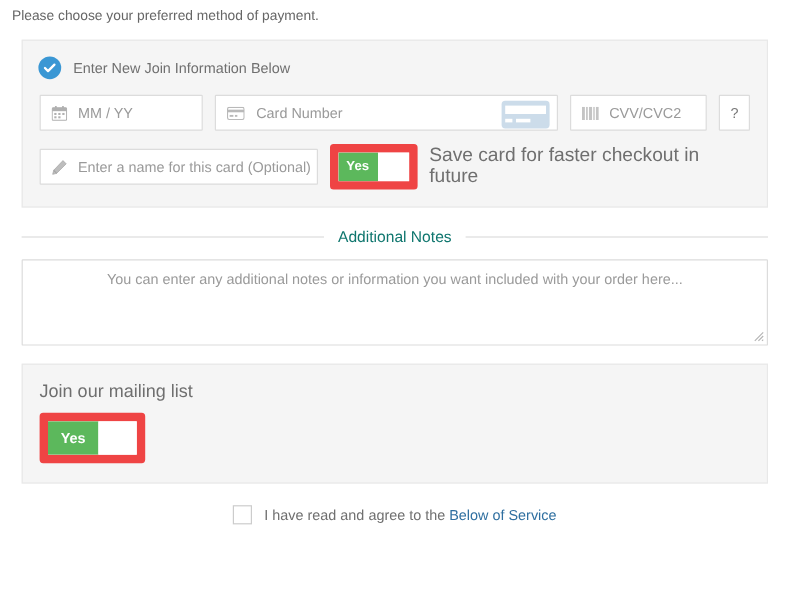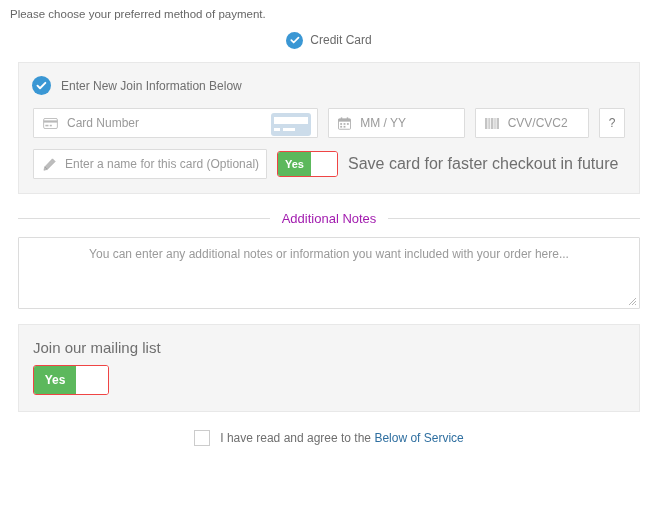--- a/index.html
+++ b/index.html
@@ -155,21 +155,21 @@
   .cc-graphic .bar2 {
     position: absolute;
     left: 12px; top: 15px;
     width: 12px; height: 3px;
     background: #ffffff;
   }
 
   
   .toggle {
     display: inline-flex;
-    border: 1px solid #ef4444;
+    border: 7px solid #ef4444;
     background: #ffffff;
     border-radius: 3px;
     overflow: hidden;
     cursor: pointer;
     flex: 0 0 auto;
   }
   .toggle .on {
     background: #5cb85c;
     color: #ffffff;
     font-weight: bold;
@@ -197,21 +197,21 @@
     gap: 12px;
     margin: 17px 18px 0 18px;
   }
   .divider-head .line {
     flex: 1 1 auto;
     height: 1px;
     background: #dddddd;
   }
   .divider-head .txt {
     font-size: 13px;
-    color: #a21caf;
+    color: #0f766e;
     white-space: nowrap;
   }
 
   
   .notes-box {
     position: relative;
     margin: 11px 18px 0 18px;
     height: 72px;
     background: #ffffff;
     border: 1px solid #dcdcdc;
@@ -282,78 +282,68 @@
 
   .icon { display: block; flex: 0 0 auto; }
 </style>
 </head>
 <body>
 
 <div class="page">
 
   <div class="intro">Please choose your preferred method of payment.</div>
 
-  <div class="method-row">
-    <div class="method-option">
-      <span class="check-circle">
-        <svg class="icon" width="10" height="10" viewBox="0 0 12 12" aria-hidden="true">
-          <path d="M1.6 6.2 L4.4 9 L10.2 3.1" fill="none" stroke="#ffffff" stroke-width="2.1" stroke-linecap="round" stroke-linejoin="round"></path>
-        </svg>
-      </span>
-      <span class="method-label">Credit Card</span>
-    </div>
-  </div>
 
   <div class="card-panel">
 
     <div class="panel-head">
       <span class="check-circle">
         <svg class="icon" width="11" height="11" viewBox="0 0 12 12" aria-hidden="true">
           <path d="M1.6 6.2 L4.4 9 L10.2 3.1" fill="none" stroke="#ffffff" stroke-width="2.1" stroke-linecap="round" stroke-linejoin="round"></path>
         </svg>
       </span>
       <span class="panel-head-label">Enter New Join Information Below</span>
     </div>
 
     <div class="field-row">
+
+      <div class="input-box fld-exp">
+        <span>
+          <svg class="icon" width="13" height="13" viewBox="0 0 14 14" aria-hidden="true">
+            <rect x="0.5" y="2" width="13" height="11.2" rx="1" fill="none" stroke="#b0b0b0"></rect>
+            <rect x="0.5" y="2" width="13" height="3" fill="#b0b0b0"></rect>
+            <rect x="3" y="0.4" width="1.6" height="3" fill="#b0b0b0"></rect>
+            <rect x="9.4" y="0.4" width="1.6" height="3" fill="#b0b0b0"></rect>
+            <rect x="2.4" y="6.6" width="2" height="1.8" fill="#b0b0b0"></rect>
+            <rect x="6" y="6.6" width="2" height="1.8" fill="#b0b0b0"></rect>
+            <rect x="9.6" y="6.6" width="2" height="1.8" fill="#b0b0b0"></rect>
+            <rect x="2.4" y="9.6" width="2" height="1.8" fill="#b0b0b0"></rect>
+            <rect x="6" y="9.6" width="2" height="1.8" fill="#b0b0b0"></rect>
+          </svg>
+        </span>
+        <span class="ph">MM / YY</span>
+      </div>
 
       <div class="input-box fld-cardnum">
         <span>
           <svg class="icon" width="15" height="11" viewBox="0 0 16 12" aria-hidden="true">
             <rect x="0.5" y="0.5" width="15" height="11" rx="1.5" fill="none" stroke="#b9b9b9"></rect>
             <rect x="0.5" y="2.6" width="15" height="2.4" fill="#b9b9b9"></rect>
             <rect x="2.4" y="7.4" width="3.4" height="1.7" fill="#b9b9b9"></rect>
             <rect x="7.2" y="7.4" width="2.2" height="1.7" fill="#b9b9b9"></rect>
           </svg>
         </span>
         <span class="ph">Card Number</span>
         <span class="cc-graphic">
           <span class="stripe"></span>
             <span class="bar1"></span>
             <span class="bar2"></span>
         </span>
       </div>
 
-      <div class="input-box fld-exp">
-        <span>
-          <svg class="icon" width="13" height="13" viewBox="0 0 14 14" aria-hidden="true">
-            <rect x="0.5" y="2" width="13" height="11.2" rx="1" fill="none" stroke="#b0b0b0"></rect>
-            <rect x="0.5" y="2" width="13" height="3" fill="#b0b0b0"></rect>
-            <rect x="3" y="0.4" width="1.6" height="3" fill="#b0b0b0"></rect>
-            <rect x="9.4" y="0.4" width="1.6" height="3" fill="#b0b0b0"></rect>
-            <rect x="2.4" y="6.6" width="2" height="1.8" fill="#b0b0b0"></rect>
-            <rect x="6" y="6.6" width="2" height="1.8" fill="#b0b0b0"></rect>
-            <rect x="9.6" y="6.6" width="2" height="1.8" fill="#b0b0b0"></rect>
-            <rect x="2.4" y="9.6" width="2" height="1.8" fill="#b0b0b0"></rect>
-            <rect x="6" y="9.6" width="2" height="1.8" fill="#b0b0b0"></rect>
-          </svg>
-        </span>
-        <span class="ph">MM / YY</span>
-      </div>
-
       <div class="input-box fld-cvv">
         <span>
           <svg class="icon" width="14" height="11" viewBox="0 0 14 11" aria-hidden="true">
             <rect x="0" y="0" width="2.4" height="11" fill="#c4c4c4"></rect>
             <rect x="3.4" y="0" width="1.4" height="11" fill="#c4c4c4"></rect>
             <rect x="5.8" y="0" width="2.6" height="11" fill="#c4c4c4"></rect>
             <rect x="9.4" y="0" width="1.2" height="11" fill="#c4c4c4"></rect>
             <rect x="11.6" y="0" width="2.4" height="11" fill="#c4c4c4"></rect>
           </svg>
         </span>

